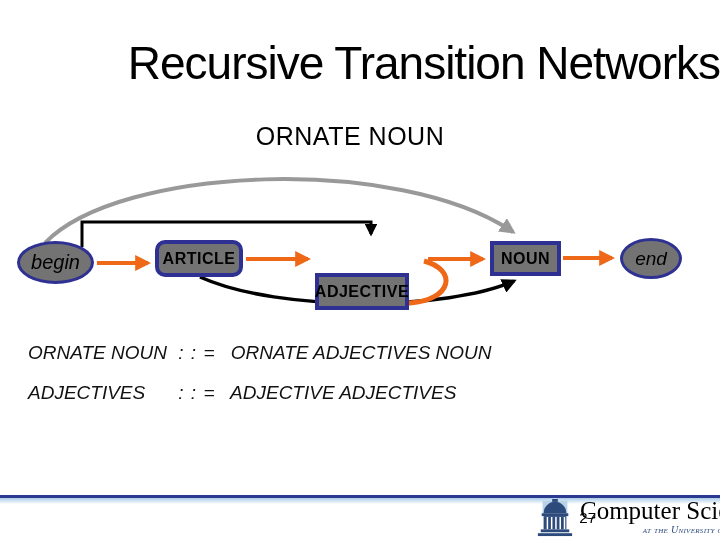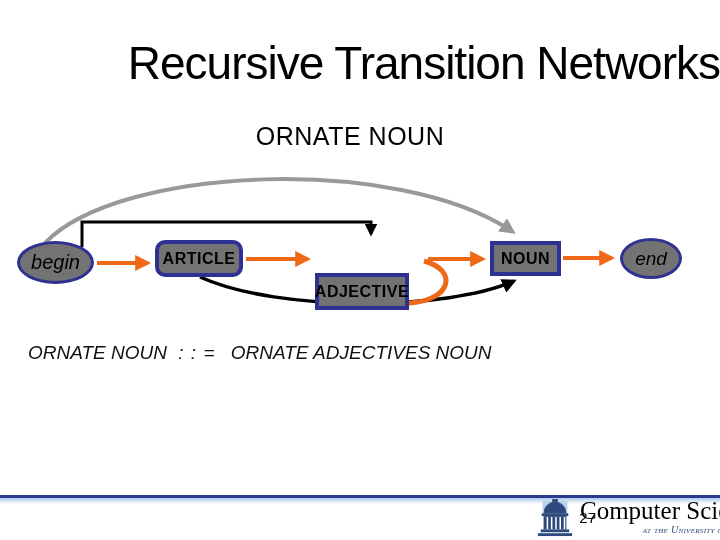--- a/index.html
+++ b/index.html
@@ -110,20 +110,25 @@
   <div id="n-noun" class="node rect">
     <span>NOUN</span>
   </div>
 
   <div class="rules">
     <div class="rule">
       <span class="rule-lhs">ORNATE NOUN</span>
       <span class="rule-sep">: : =</span>
       <span class="rule-rhs">ORNATE ADJECTIVES NOUN</span>
     </div>
+    <div class="rule">
+      <span class="rule-lhs">ADJECTIVES</span>
+      <span class="rule-sep">: : =</span>
+      <span class="rule-rhs">ADJECTIVE ADJECTIVES</span>
+    </div>
   </div>
 
   <div class="footer-divider"></div>
   <div class="page-number">27</div>
 
   <div class="logo">
     <svg width="38" height="40" viewBox="0 0 40 42" xmlns="http://www.w3.org/2000/svg">
       <rect x="7" y="3" width="26" height="13" fill="#b9d2e8"></rect>
       <path d="M8 16 A12 12 0 0 1 32 16 Z" fill="#2c4a7c"></path>
       <rect x="17" y="1" width="6" height="3" fill="#2c4a7c"></rect>

